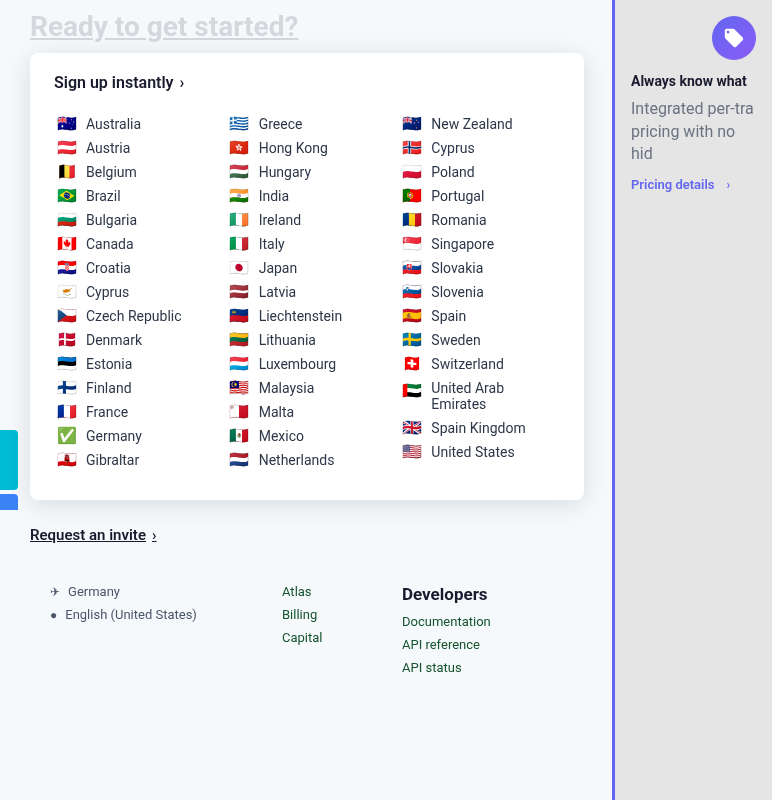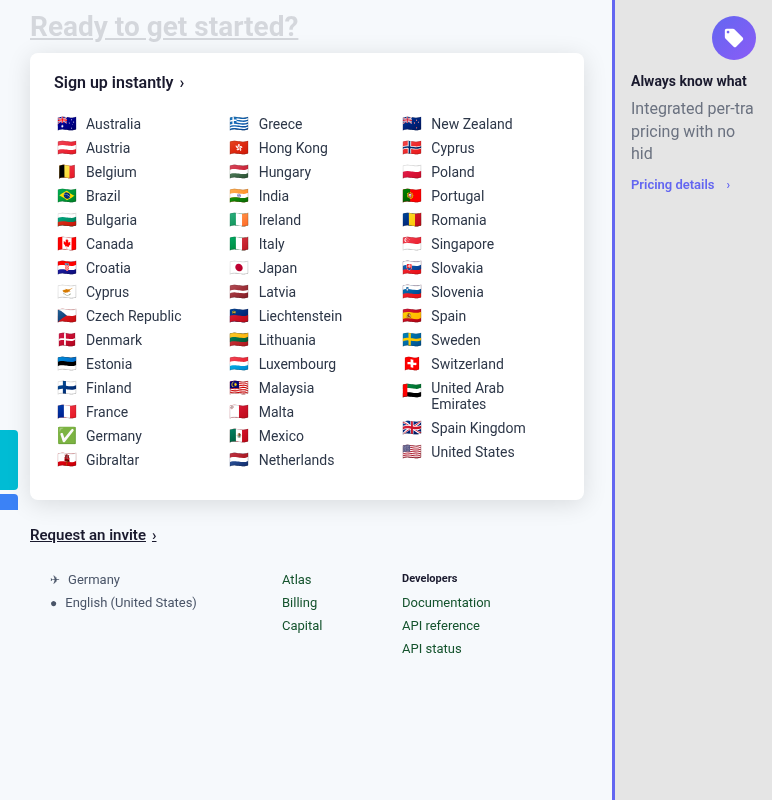--- a/index.html
+++ b/index.html
@@ -181,21 +181,21 @@
       background: #f6f9fc;
     }
 
     .request-invite-link {
       display: flex;
       align-items: center;
       gap: 6px;
       font-size: 15px;
       font-weight: 600;
       color: #1a1a2e;
-      margin-bottom: 28px;
+      margin-bottom: 40px;
       cursor: pointer;
     }
 
     
     .footer-area {
       display: flex;
       gap: 0;
       padding: 0 20px;
     }
 
@@ -206,21 +206,21 @@
 
     .footer-col-mid {
       width: 120px;
     }
 
     .footer-col-right {
       width: 160px;
     }
 
     .footer-section-title {
-      font-size: 11px;
+      font-size: 17px;
       font-weight: 700;
       color: #1a1a2e;
       margin-bottom: 10px;
     }
 
     .footer-item {
       display: flex;
       align-items: center;
       gap: 8px;
       font-size: 13px;

